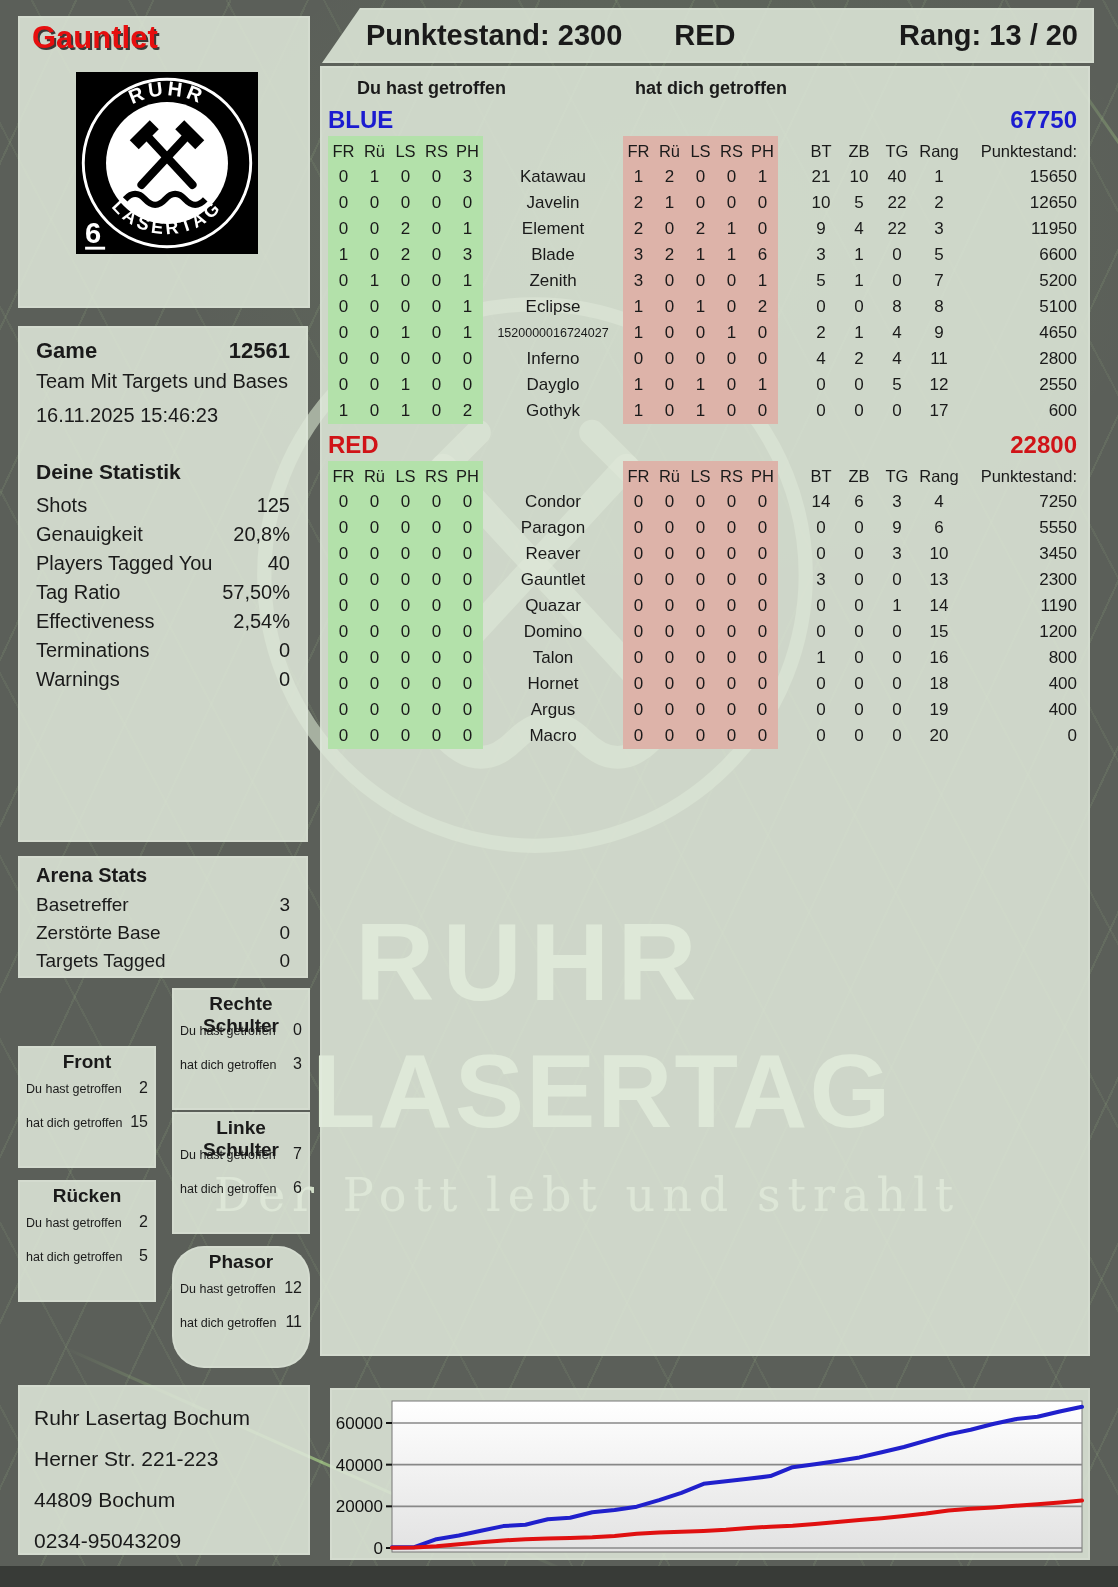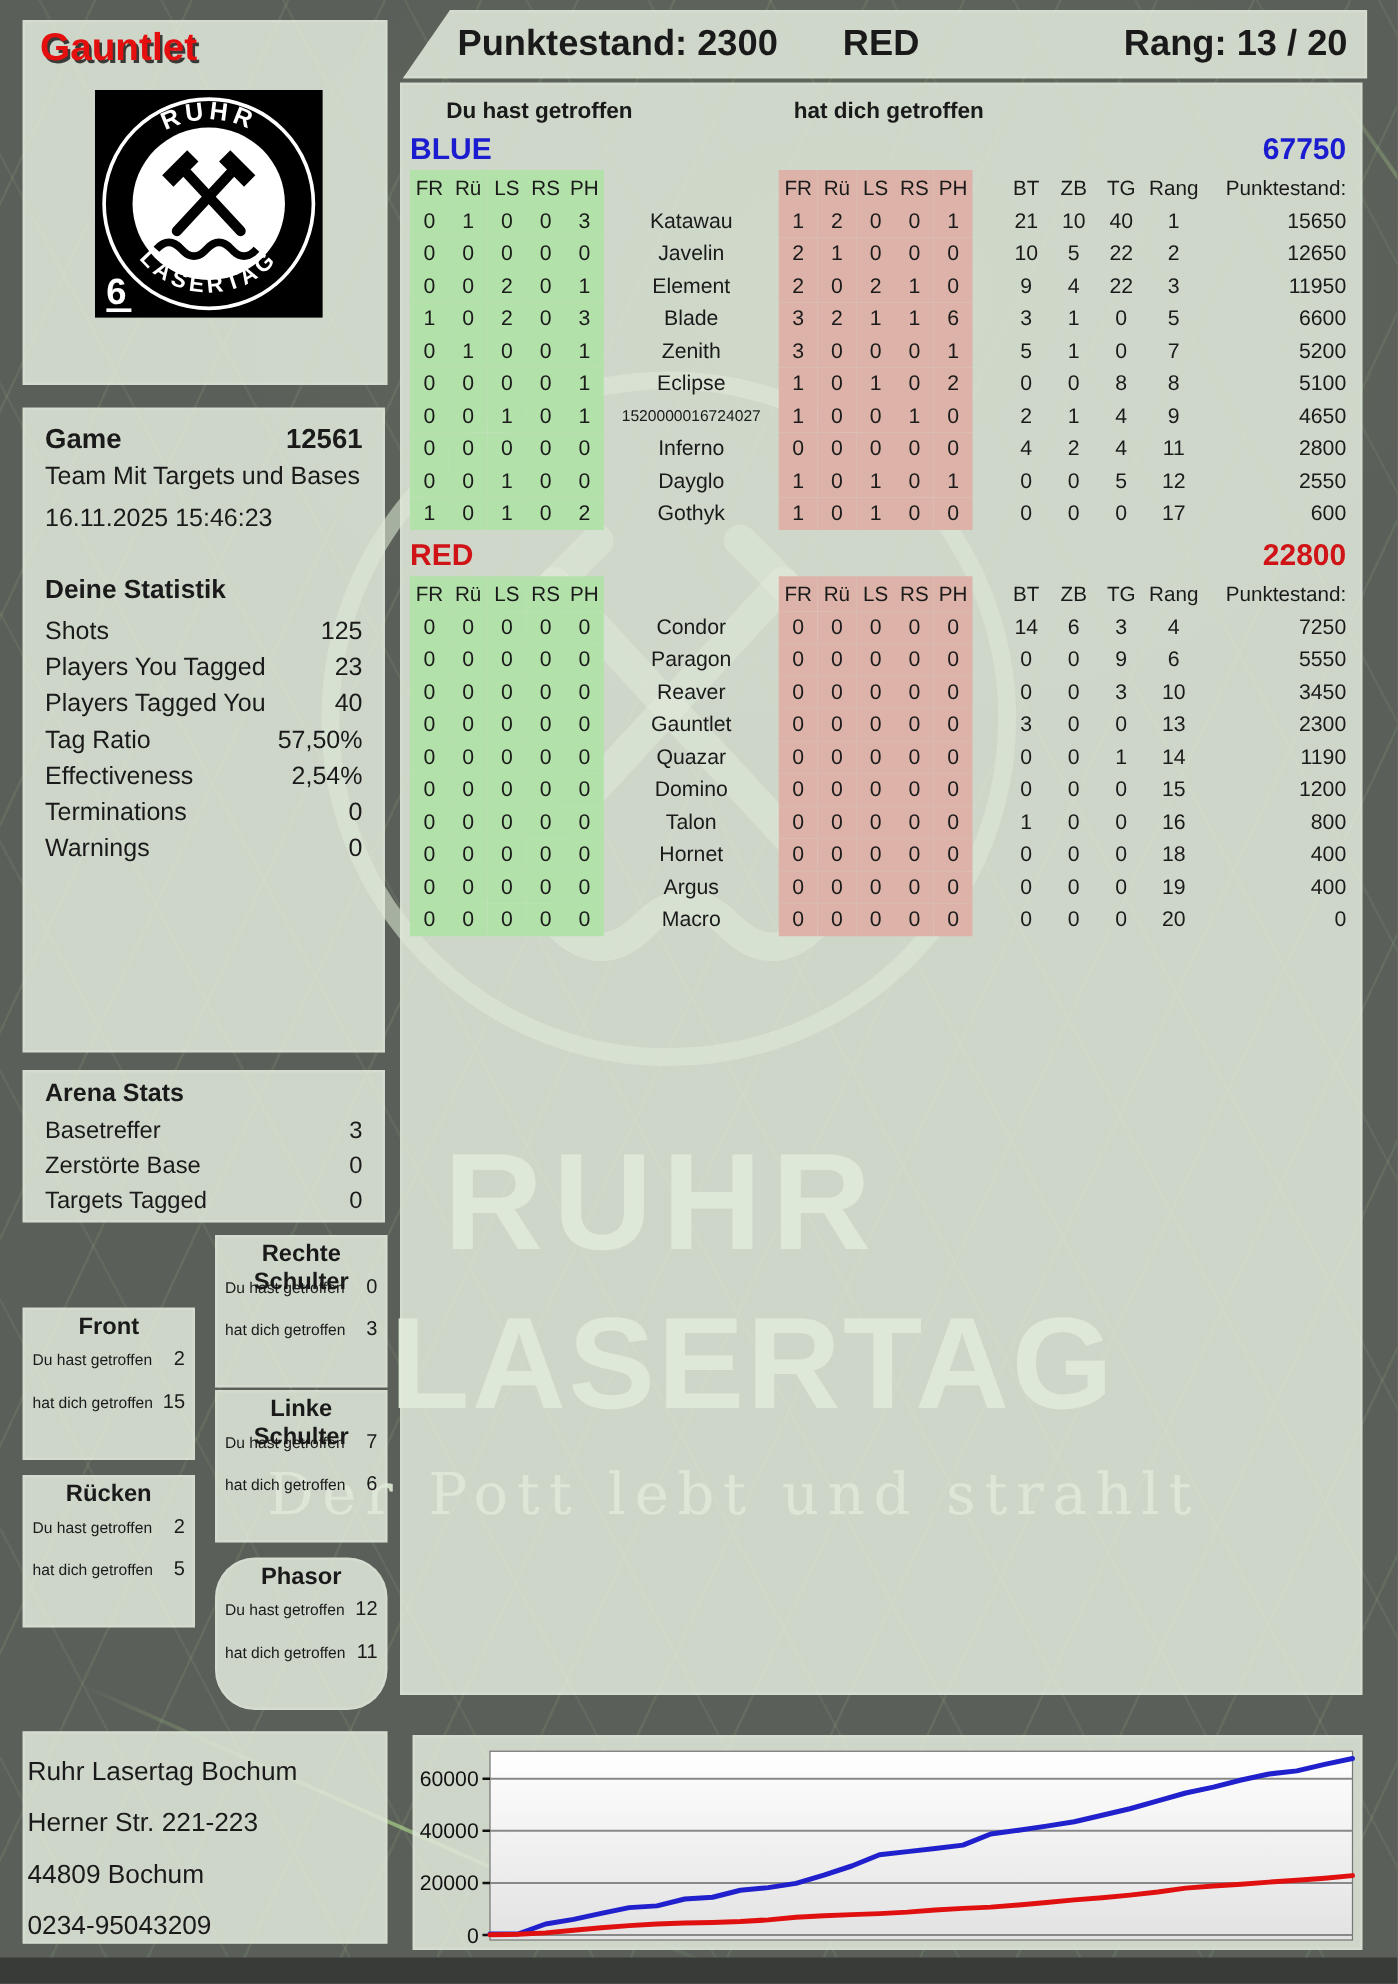--- a/index.html
+++ b/index.html
@@ -57,21 +57,21 @@
   .arena-title{font-size:20px;font-weight:bold;height:30px;}
   .arena-row{font-size:19px;height:28px;}
   
   .bp{position:absolute;z-index:2;width:138px;height:122px;background:rgba(222,231,216,0.88);
     box-shadow:inset 0 0 0 2px rgba(245,250,240,0.16);box-sizing:border-box;padding:5px 8px;}
   .bp-title{text-align:center;font-weight:bold;font-size:19px;height:28px;}
   .bp-row{display:flex;justify-content:space-between;align-items:baseline;height:34px;}
   .bp-row .lbl{font-size:12.5px;}
   .bp-row .val{font-size:16px;}
   
-  .address-panel{left:18px;top:1385px;width:292px;height:170px;box-sizing:border-box;padding:12px 4px;}
+  .address-panel{left:18px;top:1385px;width:292px;height:170px;box-sizing:border-box;padding:12px 16px;}
   .addr-line{font-size:21px;height:41px;display:flex;align-items:center;}
   .chart-panel{left:330px;top:1388px;width:760px;height:172px;}
   .bottom-bar{position:absolute;left:0;top:1566px;width:1118px;height:21px;background:#383b37;z-index:3;}
   .wm-ruhr{left:355px;top:898px;font-size:110px;font-weight:bold;letter-spacing:8px;}
   .wm-lasertag{left:312px;top:1032px;font-size:104px;font-weight:bold;letter-spacing:2px;}
   .wm-slogan{left:214px;top:1168px;font-size:46px;letter-spacing:7px;
     font-family:"DejaVu Serif",serif;color:rgba(230,245,220,0.85);}
 </style>
 </head>
 <body>
@@ -542,22 +542,22 @@
     </div>
     <div class="game-line">Team Mit Targets und Bases</div>
     <div class="game-line">16.11.2025 15:46:23</div>
     <div class="stats-title">Deine Statistik</div>
     <div id="your-stats-rows">
         <div class="kv stat-row">
           <span>Shots</span>
           <span>125</span>
         </div>
         <div class="kv stat-row">
-          <span>Players You Tagged</span>
-          <span>23</span>
+          <span>Genauigkeit</span>
+          <span>20,8%</span>
         </div>
         <div class="kv stat-row">
           <span>Players Tagged You</span>
           <span>40</span>
         </div>
         <div class="kv stat-row">
           <span>Tag Ratio</span>
           <span>57,50%</span>
         </div>
         <div class="kv stat-row">

